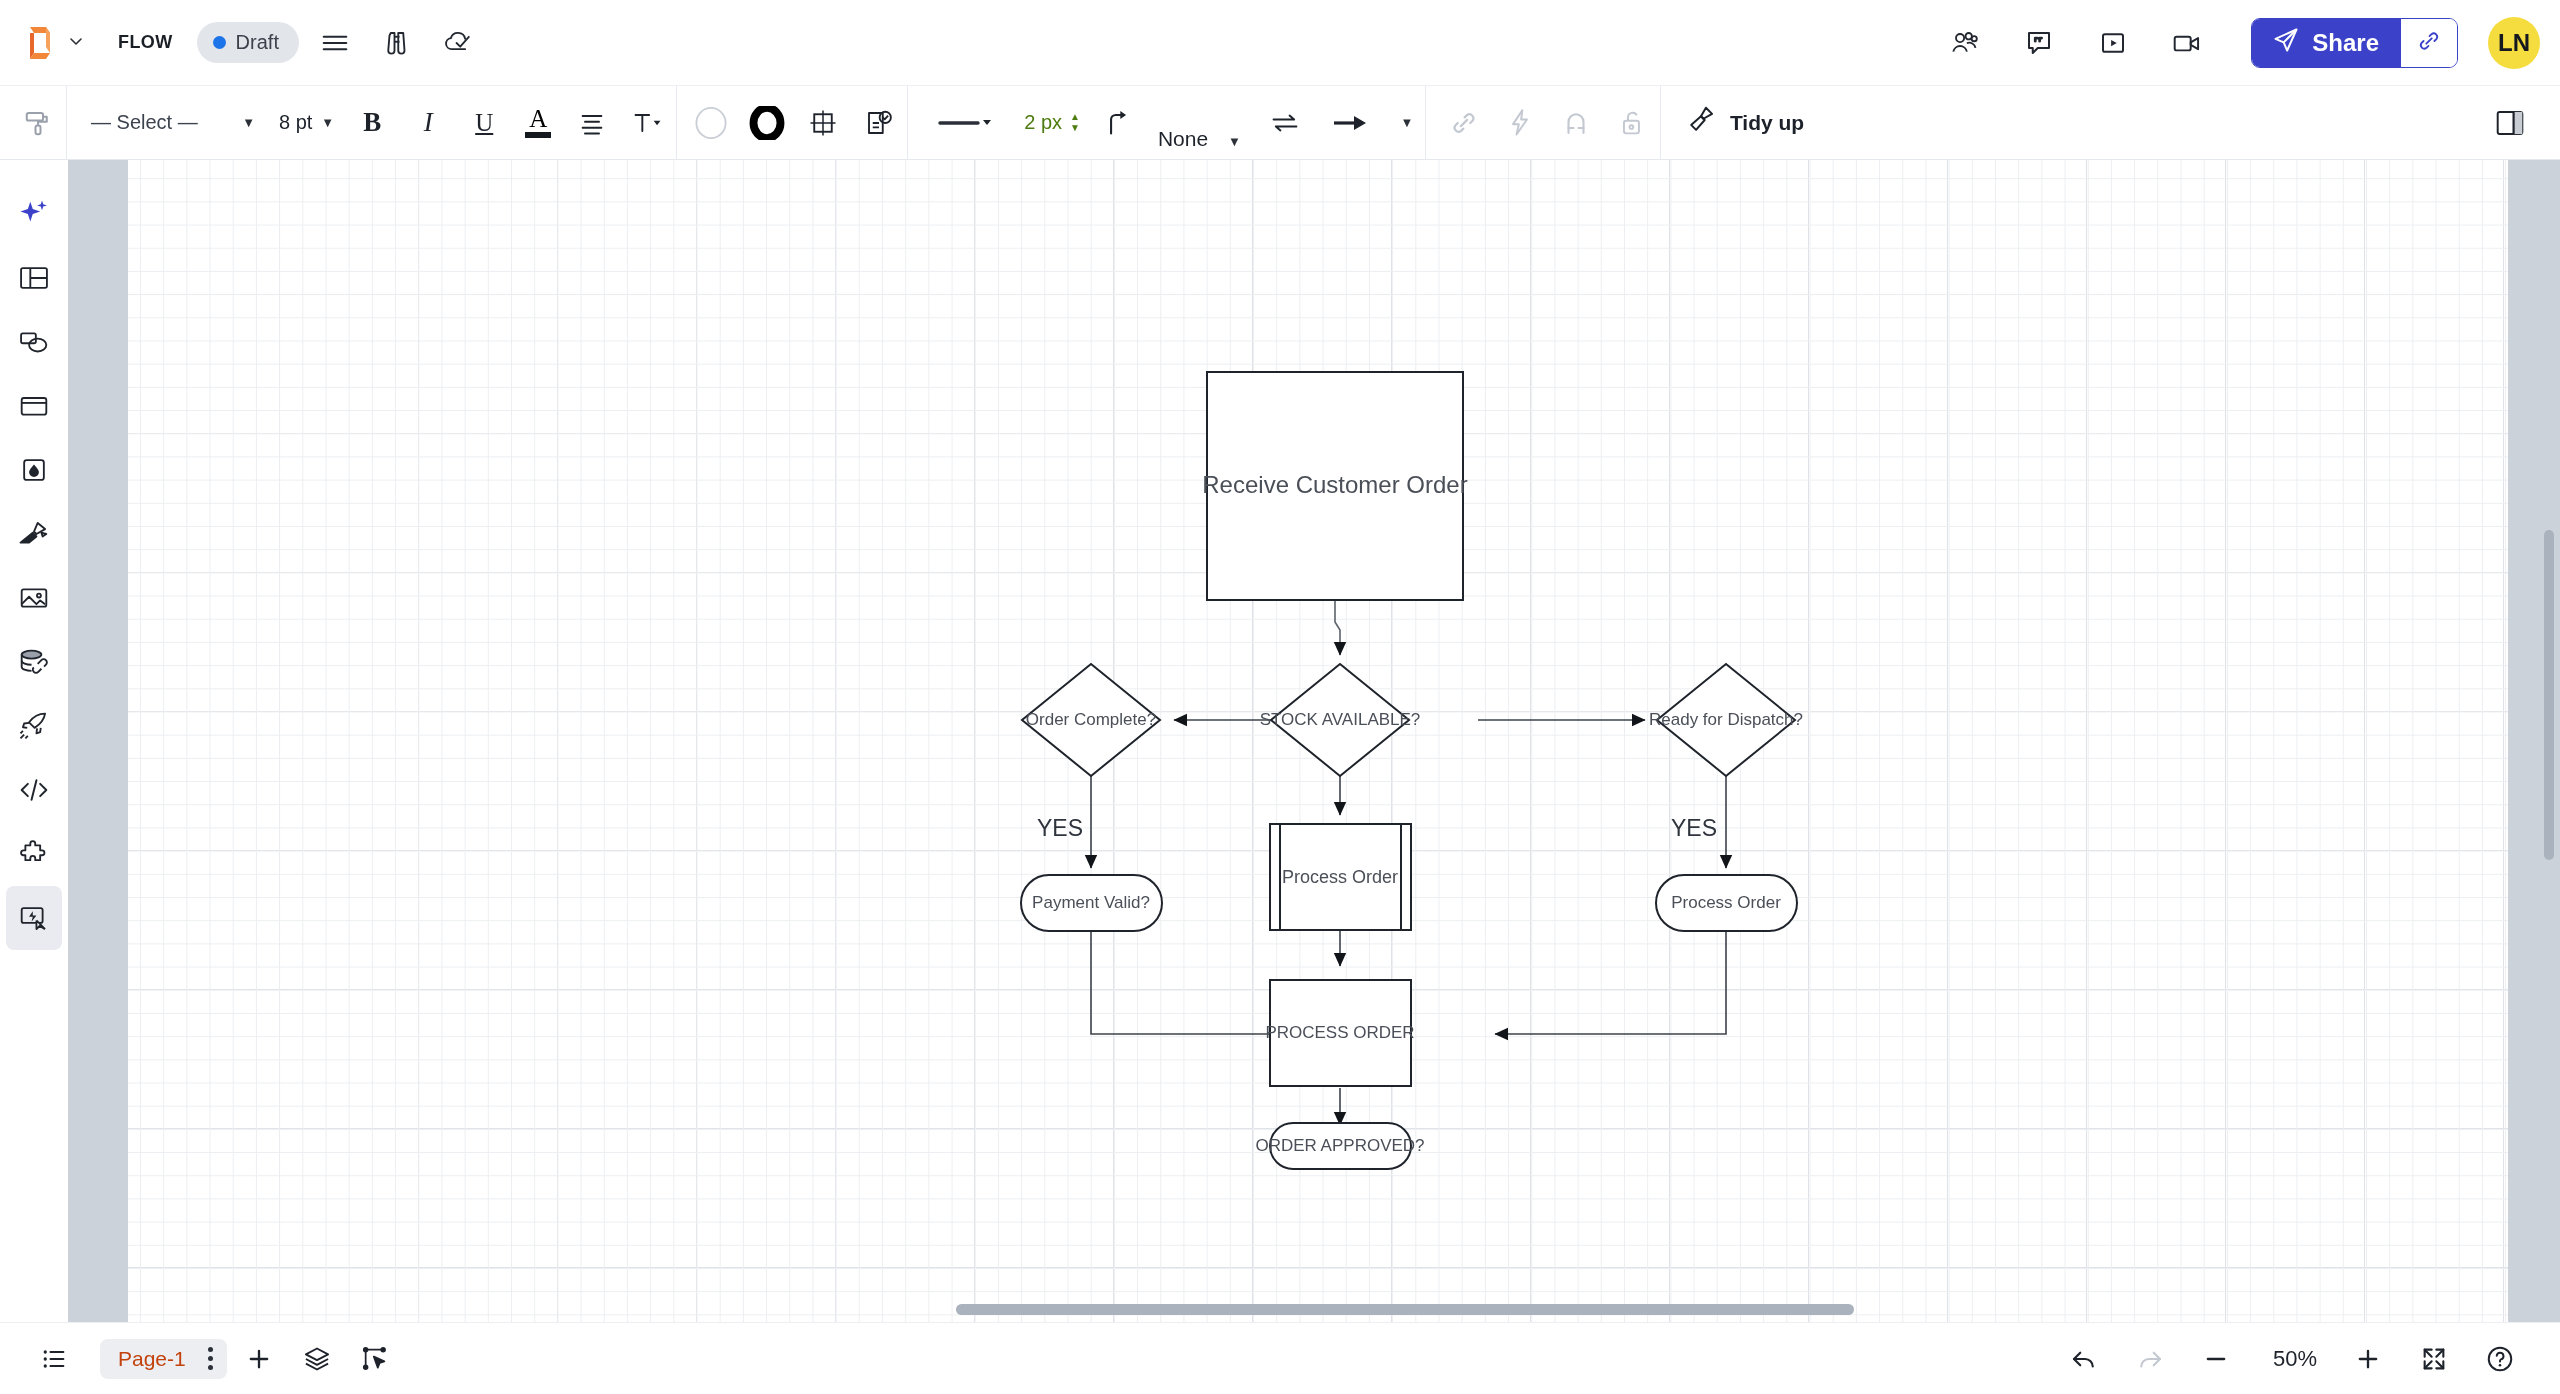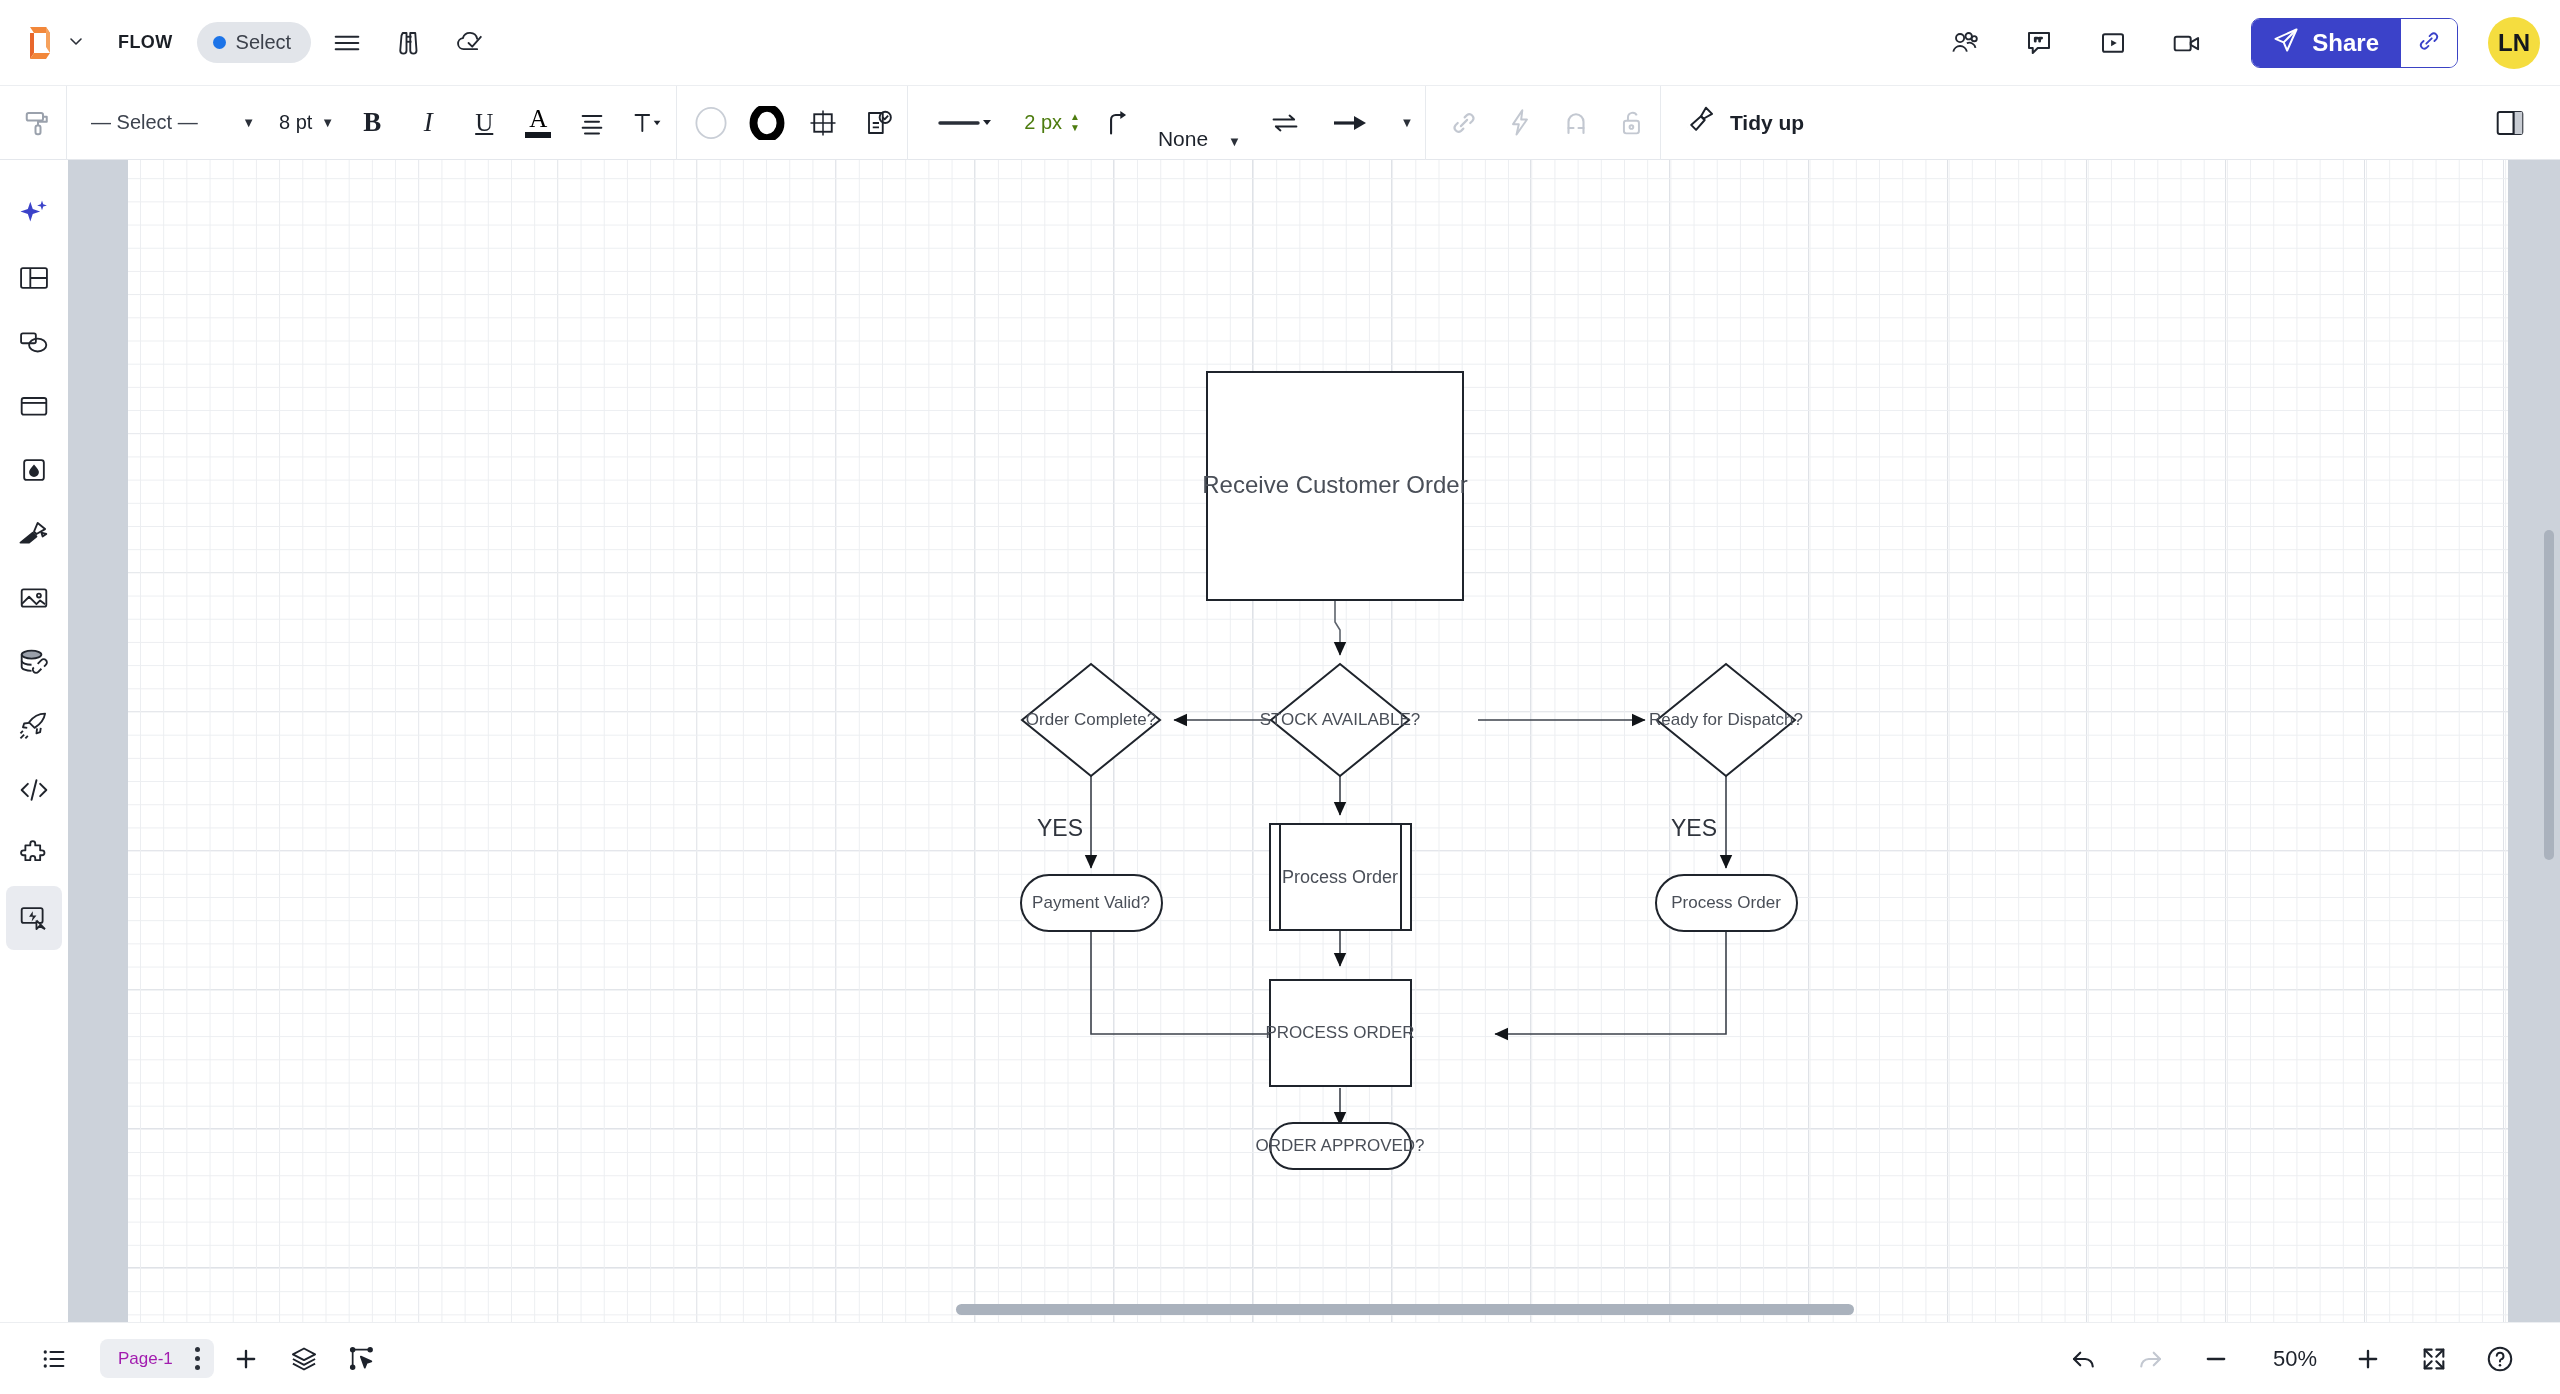--- a/index.html
+++ b/index.html
@@ -165,21 +165,21 @@
     border-top: 1px solid #eceef1;
   }
   .ft-btn {
     width: 52px; height: 52px; display: flex; align-items: center; justify-content: center;
     color: #1d222b; border-radius: 8px; margin-right: 6px;
   }
   .page-tab {
     display: flex; align-items: center; gap: 22px; background: #eceef2;
     border-radius: 8px; padding: 8px 14px 8px 18px; margin: 0 6px 0 14px;
   }
-  .page-tab-name { font-size: 17px; color: #a21caf; }
+  .page-tab-name { font-size: 21px; color: #c2410c; }
   .kebab { display: flex; flex-direction: column; gap: 4px; }
   .kebab i { width: 5px; height: 5px; border-radius: 50%; background: #2b3039; display: block; }
   .ft-right { margin-left: auto; display: flex; align-items: center; gap: 8px; }
   .zoom-val { font-size: 22px; color: #1d222b; width: 78px; text-align: center; }
   .ft-btn.dis { color: #c3c8d1; }
 </style>
 </head>
 <body>
 
 <div class="app">
@@ -200,21 +200,21 @@
           <svg class="chev" viewBox="0 0 16 16">
               <path d="M3 6l5 5 5-5" stroke="#2b2f38" stroke-width="1.6" fill="none" stroke-linecap="round" stroke-linejoin="round"></path>
             </svg>
         </span>
       </div>
 
       <div class="doc-title">FLOW</div>
 
       <div class="status-pill">
         <i class="status-dot"></i>
-        <span class="status-text">Select</span>
+        <span class="status-text">Draft</span>
       </div>
 
       <div class="hdr-icon">
         <svg width="30" height="30" viewBox="0 0 24 24" fill="none" stroke="#222730" stroke-width="1.7" stroke-linecap="round">
           <path d="M3 7h18M3 12h18M3 17h18"></path>
         </svg>
       </div>
       <div class="hdr-icon">
         <svg width="30" height="30" viewBox="0 0 24 24" fill="none" stroke="#222730" stroke-width="1.5" stroke-linejoin="round">
           <path d="M7 4h3v14a2.5 2.5 0 0 1-5 0L6 6z"></path>

